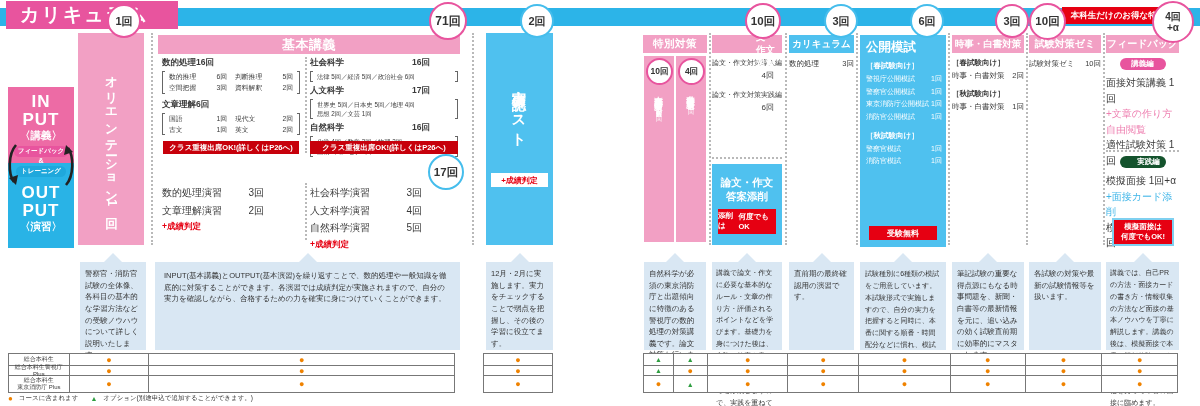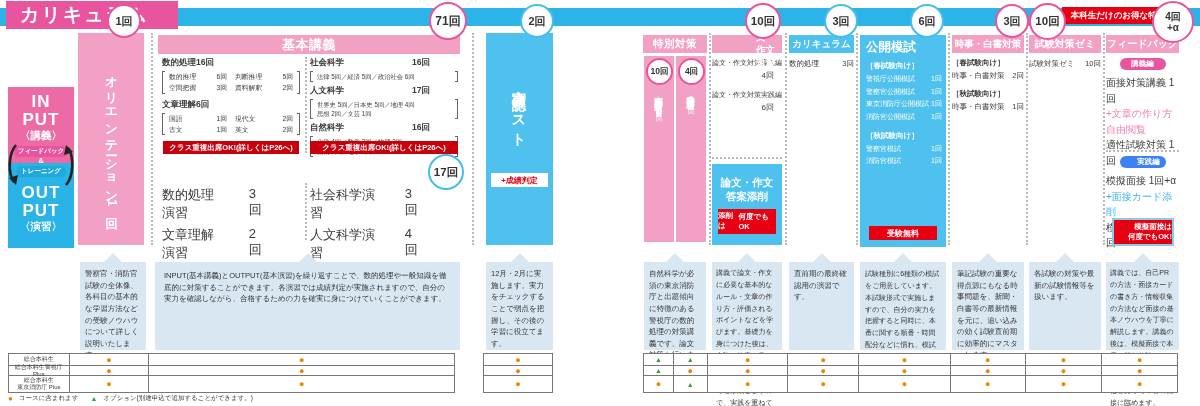--- a/index.html
+++ b/index.html
@@ -23,21 +23,21 @@
 .grp-t { font-size:8.5px; font-weight:bold; }
 .grp-hrow { display:flex; font-size:8.5px; font-weight:bold; }
 .grp-hrow .c { margin-left:auto; margin-right:28px; }
 .brkline { display:flex; align-items:stretch; margin-top:2px; }
 .brk-l { width:3px; border:1px solid #666; border-right:none; }
 .brk-r { width:3px; border:1px solid #666; border-left:none; }
 .brk-mid { flex:1; padding:1px 4px; }
 .grid4 { display:grid; grid-template-columns:1fr 1fr; column-gap:8px; row-gap:1px; }
 .lit { display:flex; justify-content:space-between; font-size:6.8px; line-height:1.45; }
 .gline { font-size:6.3px; line-height:1.45; }
-.row8 { display:flex; font-size:13px; margin-bottom:3.5px;gap:28px; }
+.row8 { display:flex; font-size:10px; margin-bottom:3.5px; }
 .row8 .c { margin-left:auto; margin-right:36px; }
 .rednote { color:#e60012; font-weight:bold; font-size:8.5px; }
 .mrow { display:flex; font-size:7px; margin-bottom:2.5px; }
 .mrow .c { margin-left:auto; }
 .mlabel { font-size:7.5px; font-weight:bold; margin-bottom:3px; }
 .pill { border-radius:7px; color:#fff; font-weight:bold; font-size:7.5px; display:flex; align-items:center; justify-content:center; width:46px; height:12px; margin:0 auto 5px; }
 .ptxt { font-size:10px; line-height:1.55; }
 .pinktx { color:#ee7fb0; }
 .bluetx { color:#3eb5e8; }
 .tblA, .tblB, .tblC { position:absolute; border:1px solid #777; background:#fff; }
@@ -356,26 +356,26 @@
   </div>
   <div class="abs" style="left:1106px;top:58px;width:73px;">
     <div class="pill" style="background:#e8549e;">講義編</div>
     <div class="ptxt">面接対策講義 1回</div>
     <div class="ptxt pinktx">+文章の作り方</div>
     <div class="ptxt pinktx">自由閲覧</div>
     <div class="ptxt">適性試験対策 1回</div>
   </div>
   <div class="doth" style="left:1106px;top:150px;width:73px;"></div>
   <div class="abs" style="left:1106px;top:156px;width:73px;">
-    <div class="pill" style="background:#3b82f6;padding-left:12px;">実践編</div>
+    <div class="pill" style="background:#14532d;padding-left:12px;">実践編</div>
     <div class="ptxt">模擬面接 1回+α</div>
     <div class="ptxt bluetx">+面接カード添削</div>
     <div class="ptxt">模擬集団討論 1回+α</div>
   </div>
-  <div class="abs" style="left:1112px;top:218px;width:62px;height:28px;background:#e60012;border:2px solid #7fd0f0;display:flex;flex-direction:column;align-items:flex-end;justify-content:center;">
+  <div class="abs" style="left:1112px;top:218px;width:62px;height:28px;background:#e60012;border:2px solid #7fd0f0;display:flex;flex-direction:column;align-items:center;justify-content:center;">
     <span style="color:#fff;font-weight:bold;font-size:7.5px;">模擬面接は</span>
     <span style="color:#fff;font-weight:bold;font-size:7.5px;">何度でもOK!</span>
   </div>
 
   <div class="note" style="left:80px;top:262px;width:66px;height:88px;"><span class="tri"></span><span>警察官・消防官試験の全体像、各科目の基本的な学習方法などの受験ノウハウについて詳しく説明いたします。</span></div>
   <div class="note" style="left:155px;top:262px;width:305px;height:88px;padding:8px 9px;"><span class="tri"></span><span>INPUT(基本講義)とOUTPUT(基本演習)を繰り返すことで、数的処理や一般知識を徹底的に対策することができます。各演習では成績判定が実施されますので、自分の実力を確認しながら、合格するための力を確実に身につけていくことができます。</span></div>
   <div class="note" style="left:486px;top:262px;width:67px;height:88px;"><span class="tri"></span><span>12月・2月に実施します。実力をチェックすることで弱点を把握し、その後の学習に役立てます。</span></div>
   <div class="note" style="left:644px;top:262px;width:62px;height:88px;"><span class="tri"></span><span>自然科学が必須の東京消防庁と出題傾向に特徴のある警視庁の数的処理の対策講義です。論文対策も行います。</span></div>
   <div class="note" style="left:712px;top:262px;width:70px;height:88px;padding:5px 4px;"><span class="tri"></span><span style="font-size:7px;">講義で論文・作文に必要な基本的なルール・文章の作り方・評価されるポイントなどを学びます。基礎力を身につけた後は、実際に答案を書いていただきます。答案は講師が何度でも添削しますので、実践を重ねて万全の対策をすることができます。</span></div>
   <div class="note" style="left:789px;top:262px;width:65px;height:88px;"><span class="tri"></span><span>直前期の最終確認用の演習です。</span></div>

